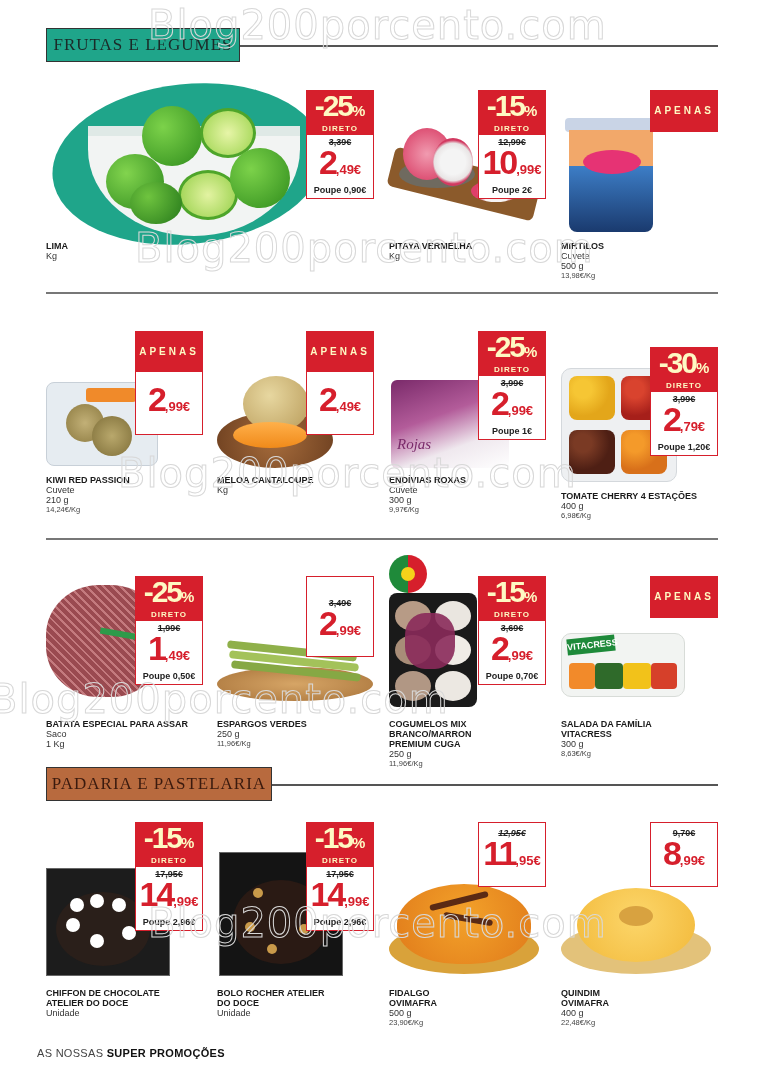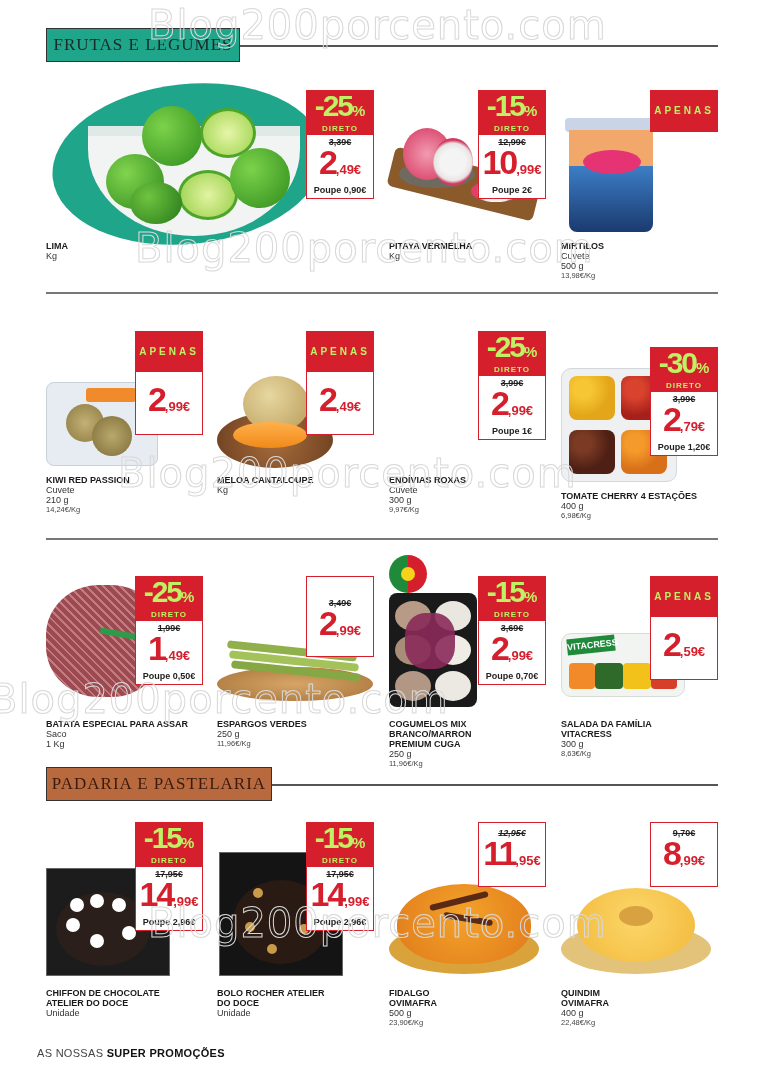--- a/index.html
+++ b/index.html
@@ -15,21 +15,21 @@
   .divider { position: absolute; left: 46px; width: 672px; height: 1.5px; background: #777; }
 
   .product { position: absolute; width: 172px; }
   .img-area { position: absolute; }
   .info { position: absolute; left: 0; font-size: 9px; line-height: 10px; }
   .info .name { font-weight: bold; font-size: 9px; text-transform: uppercase; }
   .info .unit, .info .weight { font-size: 9px; color: #333; }
   .info .perkg { font-size: 7.5px; color: #444; }
 
   .badge { position: absolute; width: 68px; background: #fff; border: 1.5px solid #d61f2c; text-align: center; z-index: 3; }
-  .badge .top { background: #d61f2c; color: #bef264; }
+  .badge .top { background: #d61f2c; color: #fef9c3; }
   .badge .pct { font-size: 30px; font-weight: bold; line-height: 26px; padding-top: 2px; letter-spacing: -2px; }
   .badge .pct small { font-size: 15px; letter-spacing: 0; }
   .badge .direto { font-size: 8px; font-weight: bold; letter-spacing: 1px; padding-bottom: 2px; }
   .badge .apenas { font-size: 10px; font-weight: bold; letter-spacing: 3px; height: 40px; line-height: 40px; }
   .badge .old { font-size: 9px; font-weight: bold; color: #222; text-decoration: line-through; margin-top: 2px; }
   .badge .price { color: #d61f2c; font-weight: bold; line-height: 30px; }
   .badge .price .int { font-size: 34px; letter-spacing: -2px; }
   .badge .price .dec { font-size: 13px; }
   .badge .save { font-size: 9px; font-weight: bold; color: #222; padding-bottom: 3px; }
 
@@ -156,20 +156,24 @@
       </div>
     <div class="price" style="padding:12px 0 12px;"><span class="int">2</span><span class="dec">,49€</span></div>
   </div>
   <div class="info" style="top:145px;">
     <div class="name">MELOA CANTALOUPE</div>
     <div class="unit">Kg</div>
   </div>
 </div>
 
 <div class="product" style="left:389px; top:330px; height:190px;">
+  <div class="img-area" style="left:2px; top:50px; width:118px; height:88px;">
+    <div class="shape" style="left:0; top:0; width:118px; height:88px; background:linear-gradient(160deg, #7a2a6a 0%, #b35c9a 40%, #efe8ee 70%, #ffffff 100%); border-radius:6px;"></div>
+    <div class="shape" style="left:6px; top:56px; width:44px; height:18px; color:#7a2a6a; font-family:'Liberation Serif', serif; font-style:italic; font-size:15px;">Rojas</div>
+  </div>
   <div class="badge" style="left:89px; top:1px;">
     <div class="top">
         <div class="pct"><span>-25</span><small>%</small></div>
         <div class="direto">DIRETO</div>
       </div>
     <div class="old">3,99€</div>
     <div class="price"><span class="int">2</span><span class="dec">,99€</span></div>
     <div class="save">Poupe 1€</div>
   </div>
   <div class="info" style="top:145px;">
@@ -281,21 +285,20 @@
     <div class="shape" style="left:6px; top:4px; width:48px; height:16px; background:#1e8a3a; color:#fff; font-size:9px; font-weight:bold; text-align:center; line-height:16px; transform:rotate(-6deg);">VITACRESS</div>
     <div class="shape" style="left:8px; top:30px; width:26px; height:26px; background:#f28a2a; border-radius:4px;"></div>
     <div class="shape" style="left:34px; top:30px; width:28px; height:26px; background:#2f6a2a; border-radius:4px;"></div>
     <div class="shape" style="left:62px; top:30px; width:28px; height:26px; background:#f2c21a; border-radius:4px;"></div>
     <div class="shape" style="left:90px; top:30px; width:26px; height:26px; background:#d6402a; border-radius:4px;"></div>
   </div>
   <div class="badge" style="left:89px; top:1px;">
     <div class="top">
         <div class="apenas">APENAS</div>
       </div>
-    <div class="price" style="padding:12px 0 12px;"><span class="int">2</span><span class="dec">,59€</span></div>
   </div>
   <div class="info" style="top:144px; width:110px;">
     <div class="name">SALADA DA FAMÍLIA VITACRESS</div>
     <div class="unit">300 g</div>
     <div class="perkg">8,63€/Kg</div>
   </div>
 </div>
 
 <div class="section-header" style="top:767px; width:226px; background:#b86a3e; color:#3a1a0e;">
   <span>PADARIA E PASTELARIA</span>

